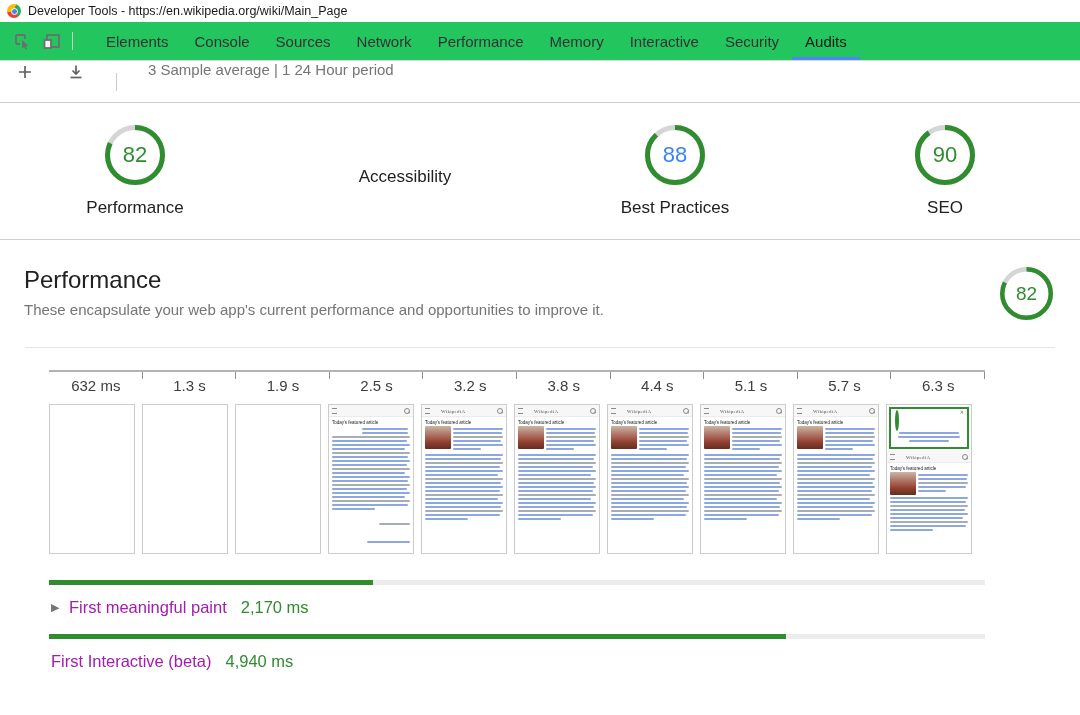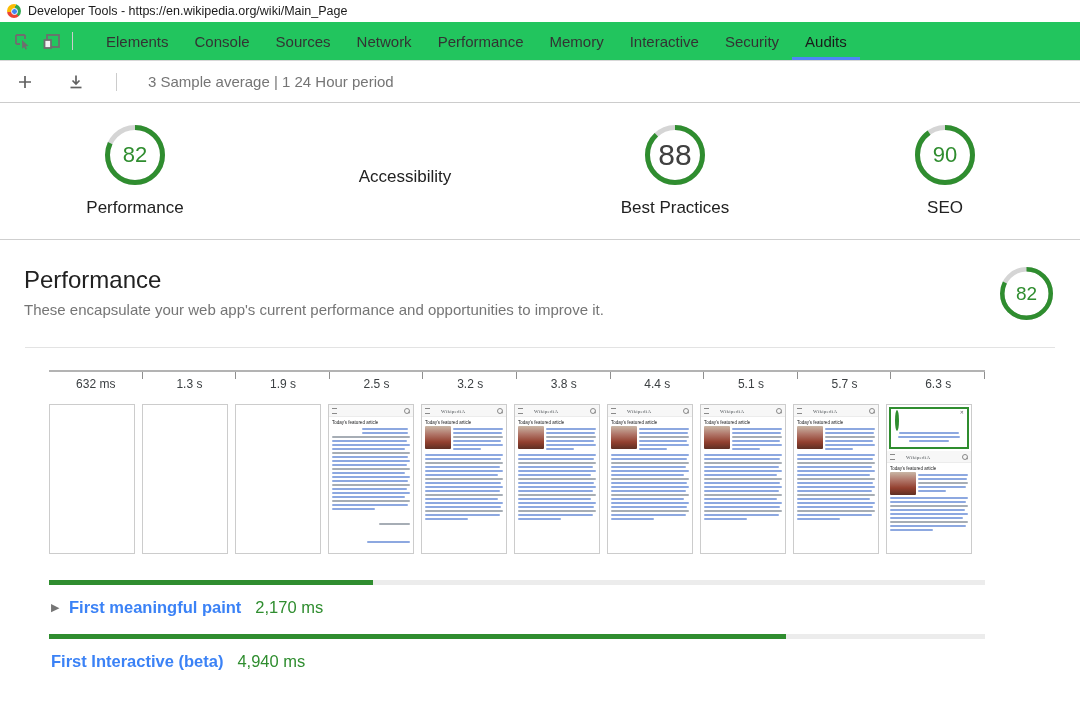--- a/index.html
+++ b/index.html
@@ -18,21 +18,21 @@
   .tabbar{height:38px;background:#22c55e;border-bottom:1px solid #d8d8d8;display:flex;align-items:stretch;}
   .tool-icons{display:flex;align-items:center;gap:10px;padding:0 10px 0 12px;}
   .ticon{width:20px;height:20px;display:flex;align-items:center;justify-content:center;cursor:pointer;}
   .vsep{width:1px;height:18px;background:#ccc;align-self:center;}
   .tabs{display:flex;align-items:stretch;margin-left:10px;}
   .tab{position:relative;display:flex;align-items:center;padding:0 13px;font-size:15px;color:#333;cursor:pointer;}
   .tab.active{color:#1a1a1a;}
   .tab.active::after{content:"";position:absolute;left:0;right:0;bottom:0;height:3px;background:#4e86f7;}
 
   
-  .auditbar{height:41px;background:#fff;border-bottom:1px solid #ccc;display:flex;align-items:center;gap:29px;padding-left:14px;}
+  .auditbar{height:41px;background:#fff;border-bottom:1px solid #ccc;display:flex;gap:29px;padding-left:14px;}
   .abtn{width:22px;height:22px;display:flex;align-items:center;justify-content:center;cursor:pointer;}
   .audit-status{font-size:15px;color:#757575;margin-left:2px;}
 
   
   .scores{height:136px;border-bottom:1px solid #cfcfcf;display:flex;align-items:center;}
   .score-cell{flex:1;display:flex;flex-direction:column;align-items:center;cursor:pointer;}
   .gauge{position:relative;display:inline-block;}
   .gauge svg{display:block;}
   .gauge .gnum{position:absolute;left:0;top:0;width:100%;height:100%;display:flex;
     align-items:center;justify-content:center;font-weight:400;}
@@ -45,21 +45,21 @@
   .hdivider{border-top:1px solid #e3e3e3;margin:22px 25px 0 25px;}
 
   
   .metrics-head{margin:22px 24px 0 49px;}
   .metrics-title{font-size:18px;font-weight:500;color:#212121;margin:0 0 6px 0;}
   .metrics-sub{font-size:15px;color:#757575;margin-bottom:16px;}
 
   
   .filmstrip{margin-left:49px;width:936px;}
   .fs-ruler{display:flex;border-top:2px solid #b3b3b3;}
-  .fs-cell{flex:1;position:relative;text-align:center;font-size:12px;color:#3c4043;padding-top:5px;height:22px;}
+  .fs-cell{flex:1;position:relative;text-align:center;font-size:15px;color:#3c4043;padding-top:5px;height:22px;}
   .fs-cell .tick{position:absolute;right:0;top:0;width:1px;height:7px;background:#8f8f8f;}
   .fs-frames{display:flex;gap:7px;margin-top:5px;}
   .frame{width:86px;height:150px;border:1px solid #ccc;background:#fff;box-sizing:border-box;
     overflow:hidden;position:relative;flex:0 0 auto;}
 
   .mini-header{height:11px;background:#f7f7f7;border-bottom:1px solid #ececec;display:flex;
     align-items:center;justify-content:space-between;padding:0 3px;}
   .mini-burger{width:5px;height:4px;border-top:1px solid #8a8a8a;border-bottom:1px solid #8a8a8a;}
   .mini-logo{font-size:9px;transform:scale(0.55);transform-origin:left center;color:#54595d;
     letter-spacing:0.5px;white-space:nowrap;font-family:"Liberation Serif",serif;}
@@ -78,21 +78,21 @@
   .mini-banner{margin:2px;border:2px solid #2f8d2f;position:relative;padding:3px 4px 3px 4px;}
   .mini-banner .bx{position:absolute;top:0;right:1px;font-size:9px;transform:scale(0.55);color:#666;line-height:6px;}
   .mini-banner .bring{width:8px;height:8px;border:2px solid #2f8d2f;border-radius:50%;margin:1px auto 2px auto;}
 
   
   .metric-rows{margin:26px 24px 0 49px;width:936px;}
   .bar-track{height:5px;background:#ececec;position:relative;}
   .bar-fill{position:absolute;left:0;top:0;bottom:0;background:#2f8d2f;}
   .metric-label-row{display:flex;align-items:center;padding:13px 0 17px 2px;font-size:16.5px;}
   .disclose{width:18px;color:#757575;font-size:11px;cursor:pointer;flex:0 0 auto;}
-  .metric-name{color:#3b82f6;font-weight:bold;}
+  .metric-name{color:#a21caf;}
   .metric-value{color:#2f8d2f;margin-left:14px;}
 </style>
 </head>
 <body>
 
 <div class="page">
 
   <div class="titlebar">
     <span class="chrome-icon"></span>
     <span class="title-text">Developer Tools - https://en.wikipedia.org/wiki/Main_Page</span>
@@ -156,21 +156,21 @@
    </div>
       <div class="score-cell">
      <div class="score-label">Accessibility</div>
    </div>
       <div class="score-cell">
      <div class="gauge" style="width:62px;height:62px">
     <svg width="62" height="62">
       <circle cx="31" cy="31" r="27.5" stroke="#d5d5d5" stroke-width="5" fill="none"></circle>
       <circle cx="31" cy="31" r="27.5" stroke="#2f8d2f" stroke-width="5" fill="none" stroke-dasharray="152.053084433746 172.78759594743863" transform="rotate(-90 31 31)"></circle>
     </svg>
-    <span class="gnum" style="color:#404040;font-size:30px">88</span>
+    <span class="gnum" style="color:#3b82f6;font-size:22px">88</span>
   </div>
      <div class="score-label">Best Practices</div>
    </div>
       <div class="score-cell">
      <div class="gauge" style="width:62px;height:62px">
     <svg width="62" height="62">
       <circle cx="31" cy="31" r="27.5" stroke="#d5d5d5" stroke-width="5" fill="none"></circle>
       <circle cx="31" cy="31" r="27.5" stroke="#2f8d2f" stroke-width="5" fill="none" stroke-dasharray="155.50883635269477 172.78759594743863" transform="rotate(-90 31 31)"></circle>
     </svg>
     <span class="gnum" style="color:#2f8d2f;font-size:22px">90</span>

